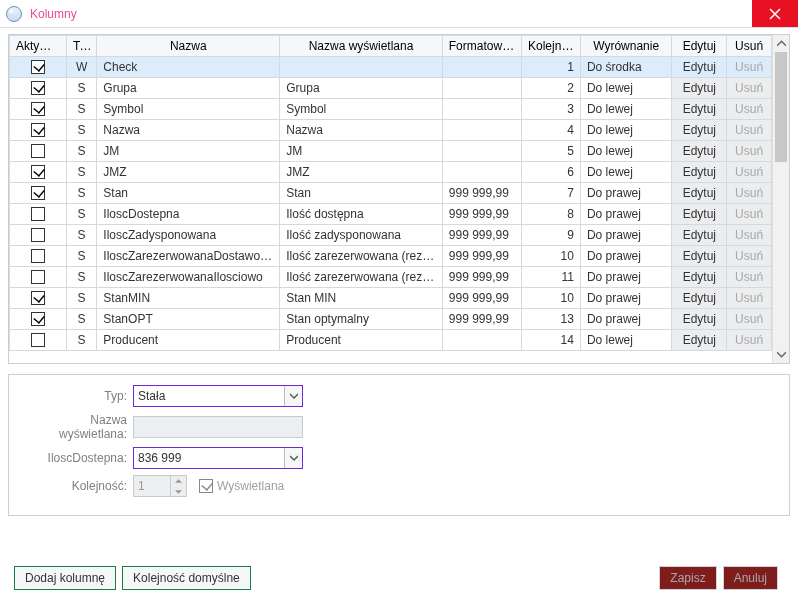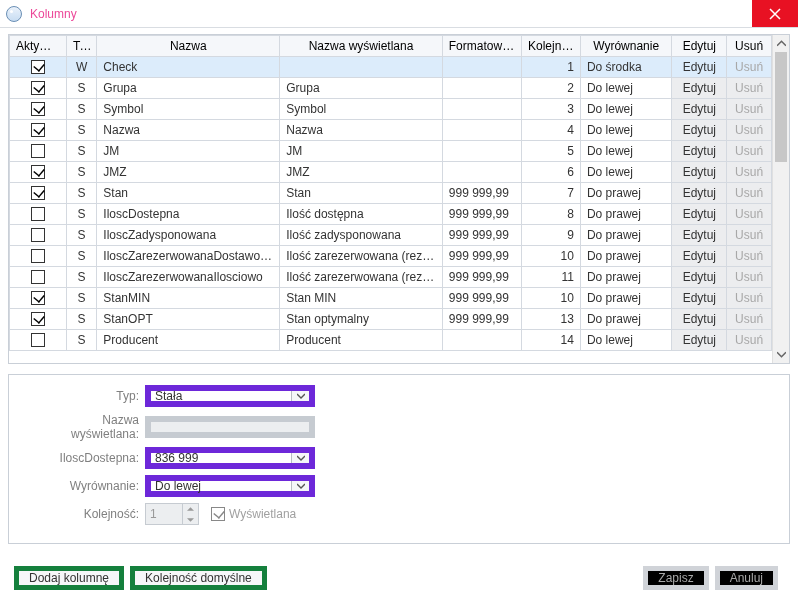--- a/index.html
+++ b/index.html
@@ -41,41 +41,41 @@
   col.typ { width:30px; }
   col.nazwa { width:180px; }
   col.nazwaw { width:160px; }
   col.format { width:78px; }
   col.kolej { width:58px; }
   col.wyrow { width:90px; }
   col.edit { width:54px; }
   col.del { width:44px; }
 
   
-  .form-panel { margin:10px 8px 0 8px; border:1px solid #c9cfd7; padding:10px 12px 12px 24px; background:#fff; }
+  .form-panel { margin:10px 8px 0 8px; border:1px solid #c9cfd7; padding:10px 12px 12px 12px; background:#fff; }
   .form-row { display:flex; align-items:center; margin-bottom:6px; }
   .form-row .lbl { width:112px; text-align:right; color:#808080; padding-right:6px; }
-  .form-row .ctrl { width:170px; height:22px; border:6px solid #6d28d9; background:#fff; display:flex; align-items:center; padding:0 4px; position:relative; }
+  .form-row .ctrl { width:170px; height:22px; border:1px solid #6d28d9; background:#fff; display:flex; align-items:center; padding:0 4px; position:relative; }
   .form-row .ctrl.disabled { background:#eceef0; border-color:#c6cbd1; }
   .form-row .ctrl.disabled.inactive { color:#999; }
   .form-row .ctrl .dd { position:absolute; right:0; top:0; bottom:0; width:18px; border-left:1px solid #b7bcc3; display:flex; align-items:center; justify-content:center; background:#f4f6f8; }
   .form-row .ctrl .dd svg { width:8px; height:8px; }
   .form-row .spin { width:54px; height:22px; border:1px solid #c6cbd1; background:#eceef0; display:flex; align-items:center; padding:0 16px 0 4px; position:relative; color:#999; }
   .form-row .spin .btns { position:absolute; right:0; top:0; bottom:0; width:16px; border-left:1px solid #c6cbd1; display:flex; flex-direction:column; }
   .form-row .spin .btns span { flex:1; display:flex; align-items:center; justify-content:center; color:#888; }
   .form-row .spin .btns svg { width:7px; height:5px; }
   .inline-chk { display:flex; align-items:center; margin-left:8px; }
   .inline-chk .chkbox { border-color:#888; }
   .inline-chk .chkbox.checked::after { border-color:#888; }
   .inline-chk span { margin-left:4px; color:#a0a0a0; }
 
   
   .bottom-bar { position:absolute; left:0; right:0; bottom:0; height:44px; display:flex; align-items:center; padding:0 14px; }
-  .bottom-bar .btn { height:24px; padding:0 10px; border:5px solid #15803d; background:#f6f7f9; margin-right:6px; display:flex; align-items:center; }
-  .bottom-bar .btn.disabled { color:#a8a8a8; background:#000000; border-color:#d0d3d8; }
+  .bottom-bar .btn { height:24px; padding:0 10px; border:1px solid #15803d; background:#f6f7f9; margin-right:6px; display:flex; align-items:center; }
+  .bottom-bar .btn.disabled { color:#a8a8a8; background:#7f1d1d; border-color:#d0d3d8; }
   .bottom-bar .spacer { flex:1 1 auto; }
 </style>
 </head>
 <body>
 
 <div class="titlebar">
   <div class="app-icon"></div>
   <div class="title">Kolumny</div>
   <div class="win-btns">
     <div class="close">
@@ -309,31 +309,20 @@
     <div class="ctrl">
       <span>836 999</span>
       <div class="dd">
           <svg viewBox="0 0 8 8">
             <path d="M0 2 L4 6 L8 2" fill="none" stroke="#555" stroke-width="1.4"></path>
           </svg>
         </div>
     </div>
   </div>
   <div class="form-row">
-    <div class="lbl">Wyrównanie:</div>
-    <div class="ctrl">
-      <span>Do lewej</span>
-      <div class="dd">
-          <svg viewBox="0 0 8 8">
-            <path d="M0 2 L4 6 L8 2" fill="none" stroke="#555" stroke-width="1.4"></path>
-          </svg>
-        </div>
-    </div>
-  </div>
-  <div class="form-row">
     <div class="lbl">Kolejność:</div>
     <div class="spin">
       <span>1</span>
       <div class="btns">
         <span>
             <svg viewBox="0 0 8 5">
               <path d="M0 4 L4 0 L8 4 Z" fill="#999"></path>
             </svg>
           </span>
         <span>

